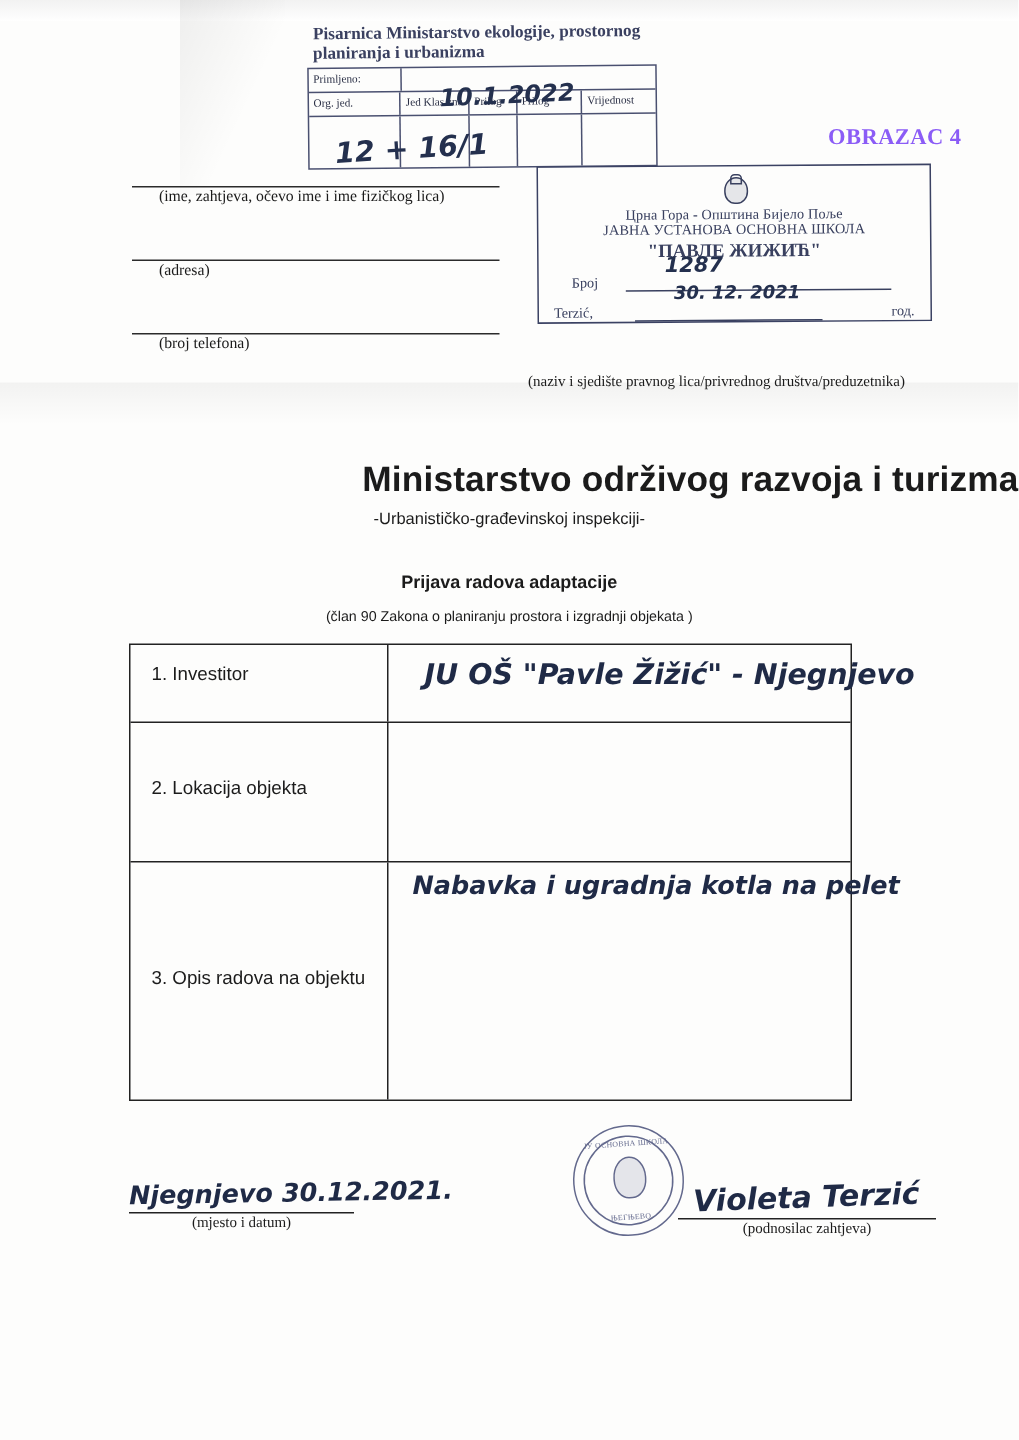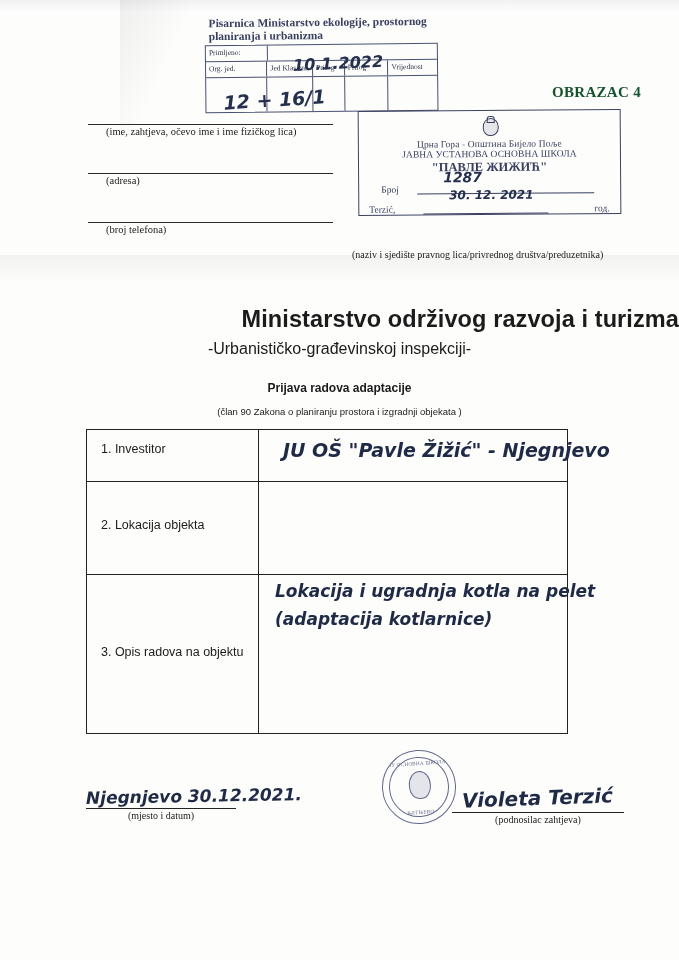--- a/index.html
+++ b/index.html
@@ -115,21 +115,21 @@
 
   
   .obrazac {
     position: absolute;
     right: 38px;
     top: 84px;
     font-family: "Liberation Serif", serif;
     font-weight: 700;
     font-size: 15px;
     letter-spacing: .3px;
-    color: #14532d;
+    color: #8b5cf6;
   }
 
   
   .left-lines {
     position: absolute;
     left: 88px;
     top: 124px;
     width: 245px;
   }
   .ll-item { position: relative; height: 49px; }
@@ -237,21 +237,21 @@
     font-family: "Liberation Sans", sans-serif;
     font-size: 23.5px;
     font-weight: 700;
     letter-spacing: .1px;
   }
   .title-sub {
     position: absolute;
     left: 0; right: 0;
     top: 340px;
     text-align: center;
-    font-size: 16px;
+    font-size: 11px;
   }
   .title-req {
     position: absolute;
     left: 0; right: 0;
     top: 381px;
     text-align: center;
     font-size: 12px;
     font-weight: 700;
   }
   .title-law {
@@ -502,22 +502,21 @@
       </div>
     </div>
 
     <div class="mt-row r2">
       <div class="mt-label mt-label-mid">2. Lokacija objekta</div>
     </div>
 
     <div class="mt-row r3">
       <div class="mt-label mt-label-low">3. Opis radova na objektu</div>
       <div class="mt-val">
-        <div class="hw hw-op1">Lokacija i ugradnja kotla na pelet</div>
-        <div class="hw hw-op2">(adaptacija kotlarnice)</div>
+        <div class="hw hw-op1">Nabavka i ugradnja kotla na pelet</div>
       </div>
     </div>
   </div>
 
   <div class="foot-place">
     <span class="hwline">Njegnjevo   30.12.2021.</span>
     <div class="foot-rule"></div>
     <div class="foot-cap">(mjesto i datum)</div>
   </div>
 

